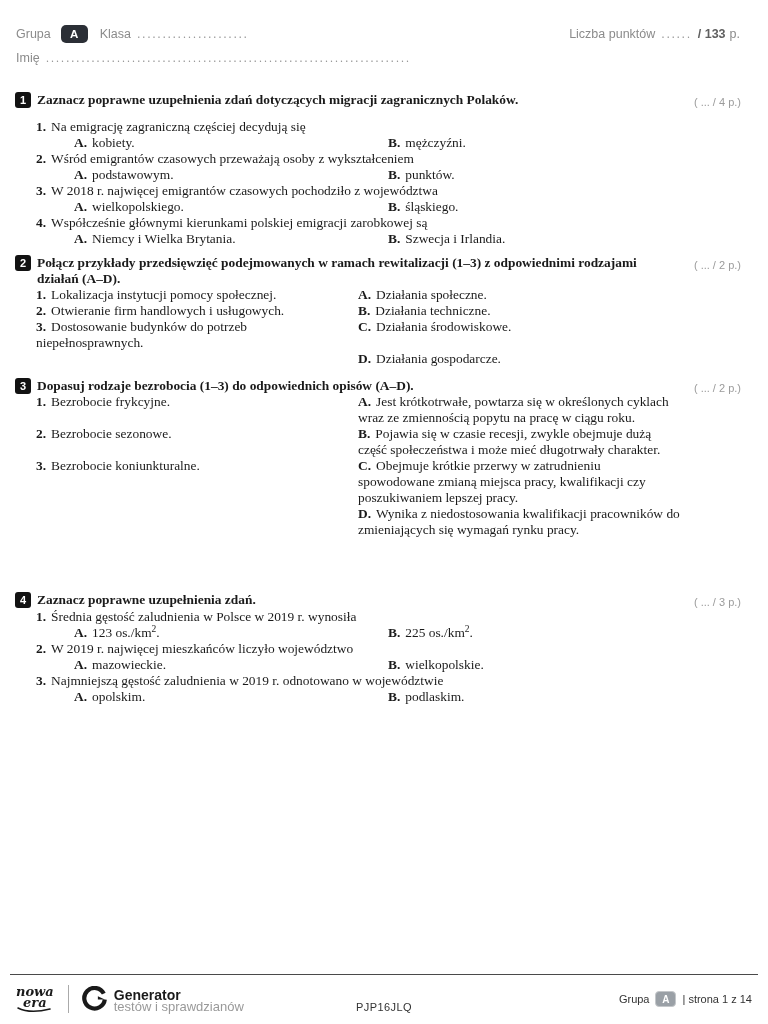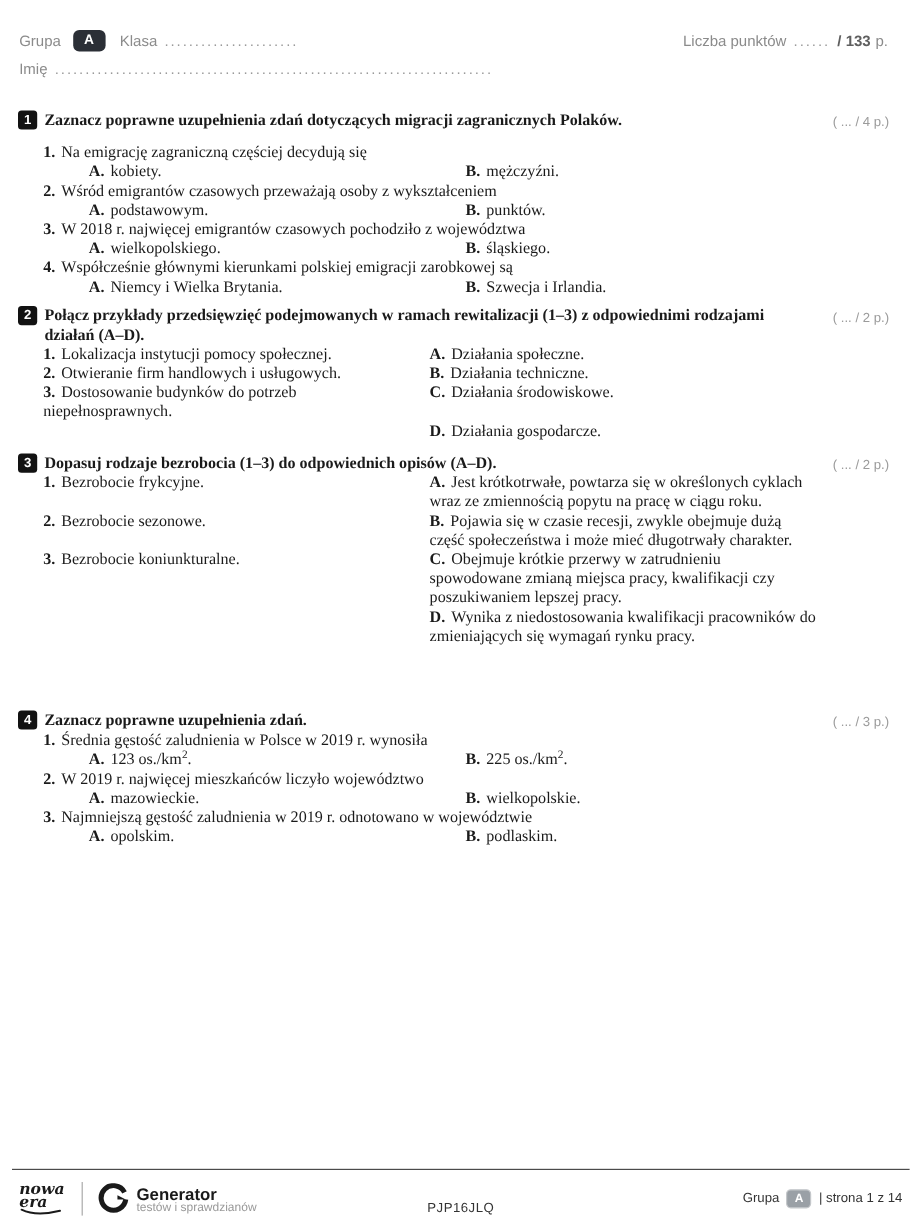--- a/index.html
+++ b/index.html
@@ -65,27 +65,27 @@
   .q3-right { width:322px; flex:none; }
   .desc { margin:0; }
 
   
   .footer-rule { position:absolute; top:974px; left:10px; right:10px; border-top:1.6px solid #4a4a4a; }
   .footer {
     position:absolute; top:980px; left:16px; right:16px; height:38px;
     font-family:"Liberation Sans", sans-serif; color:#333; display:flex; align-items:center;
   }
   .f-left { display:flex; align-items:center; }
-  .ne-logo { font-family:"DejaVu Serif", serif; font-style:italic; font-weight:bold;
+  .ne-logo { text-align:center; font-family:"DejaVu Serif", serif; font-style:italic; font-weight:bold;
              font-size:13px; line-height:11px; color:#1a1a1a; }
   .ne-swoosh { display:block; margin-top:-1px; }
   .f-divider { width:1px; height:28px; background:#aaaaaa; margin:0 12px 0 14px; }
   .g-logo { margin-right:6px; display:flex; align-items:center; }
   .gen-title { font-size:14px; font-weight:bold; color:#1a1a1a; line-height:14px; }
-  .gen-sub { font-size:10px; color:#999; line-height:9px; }
+  .gen-sub { font-size:13px; color:#999; line-height:9px; }
   .f-center { position:absolute; left:0; right:0; text-align:center; font-size:11px; color:#333; letter-spacing:0.4px;margin-top:16px; }
   .f-right { margin-left:auto; display:flex; align-items:center; font-size:11px; color:#333; position:relative; z-index:1; }
   .f-badge {
     display:inline-flex; align-items:center; justify-content:center;
     width:21px; height:16px; margin:0 6px; border-radius:4px;
     background:#9aa0a6; border:1px solid #c4c7ca; color:#ffffff; font-size:10px; font-weight:bold;
   }
 </style>
 </head>
 <body>

